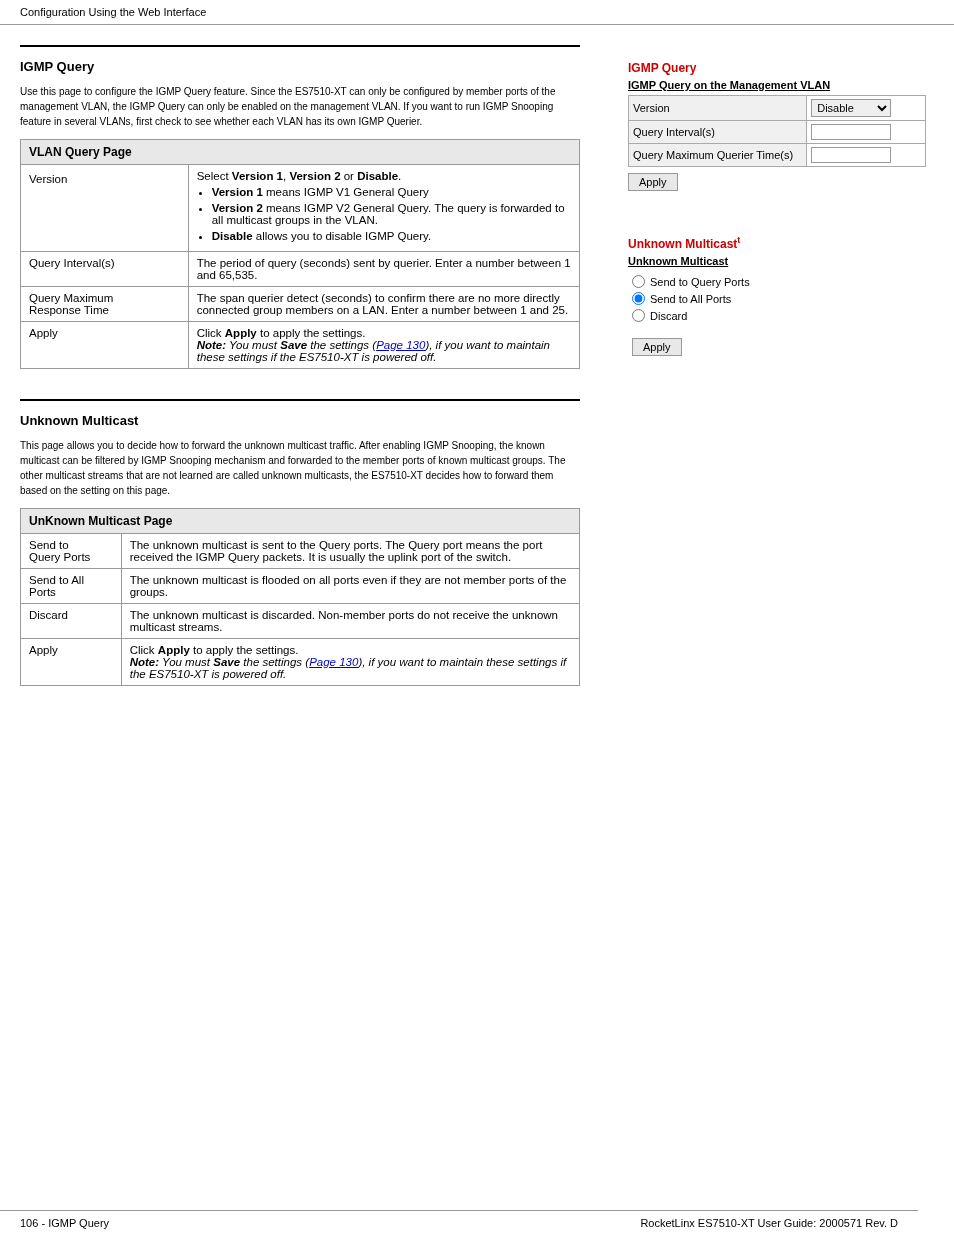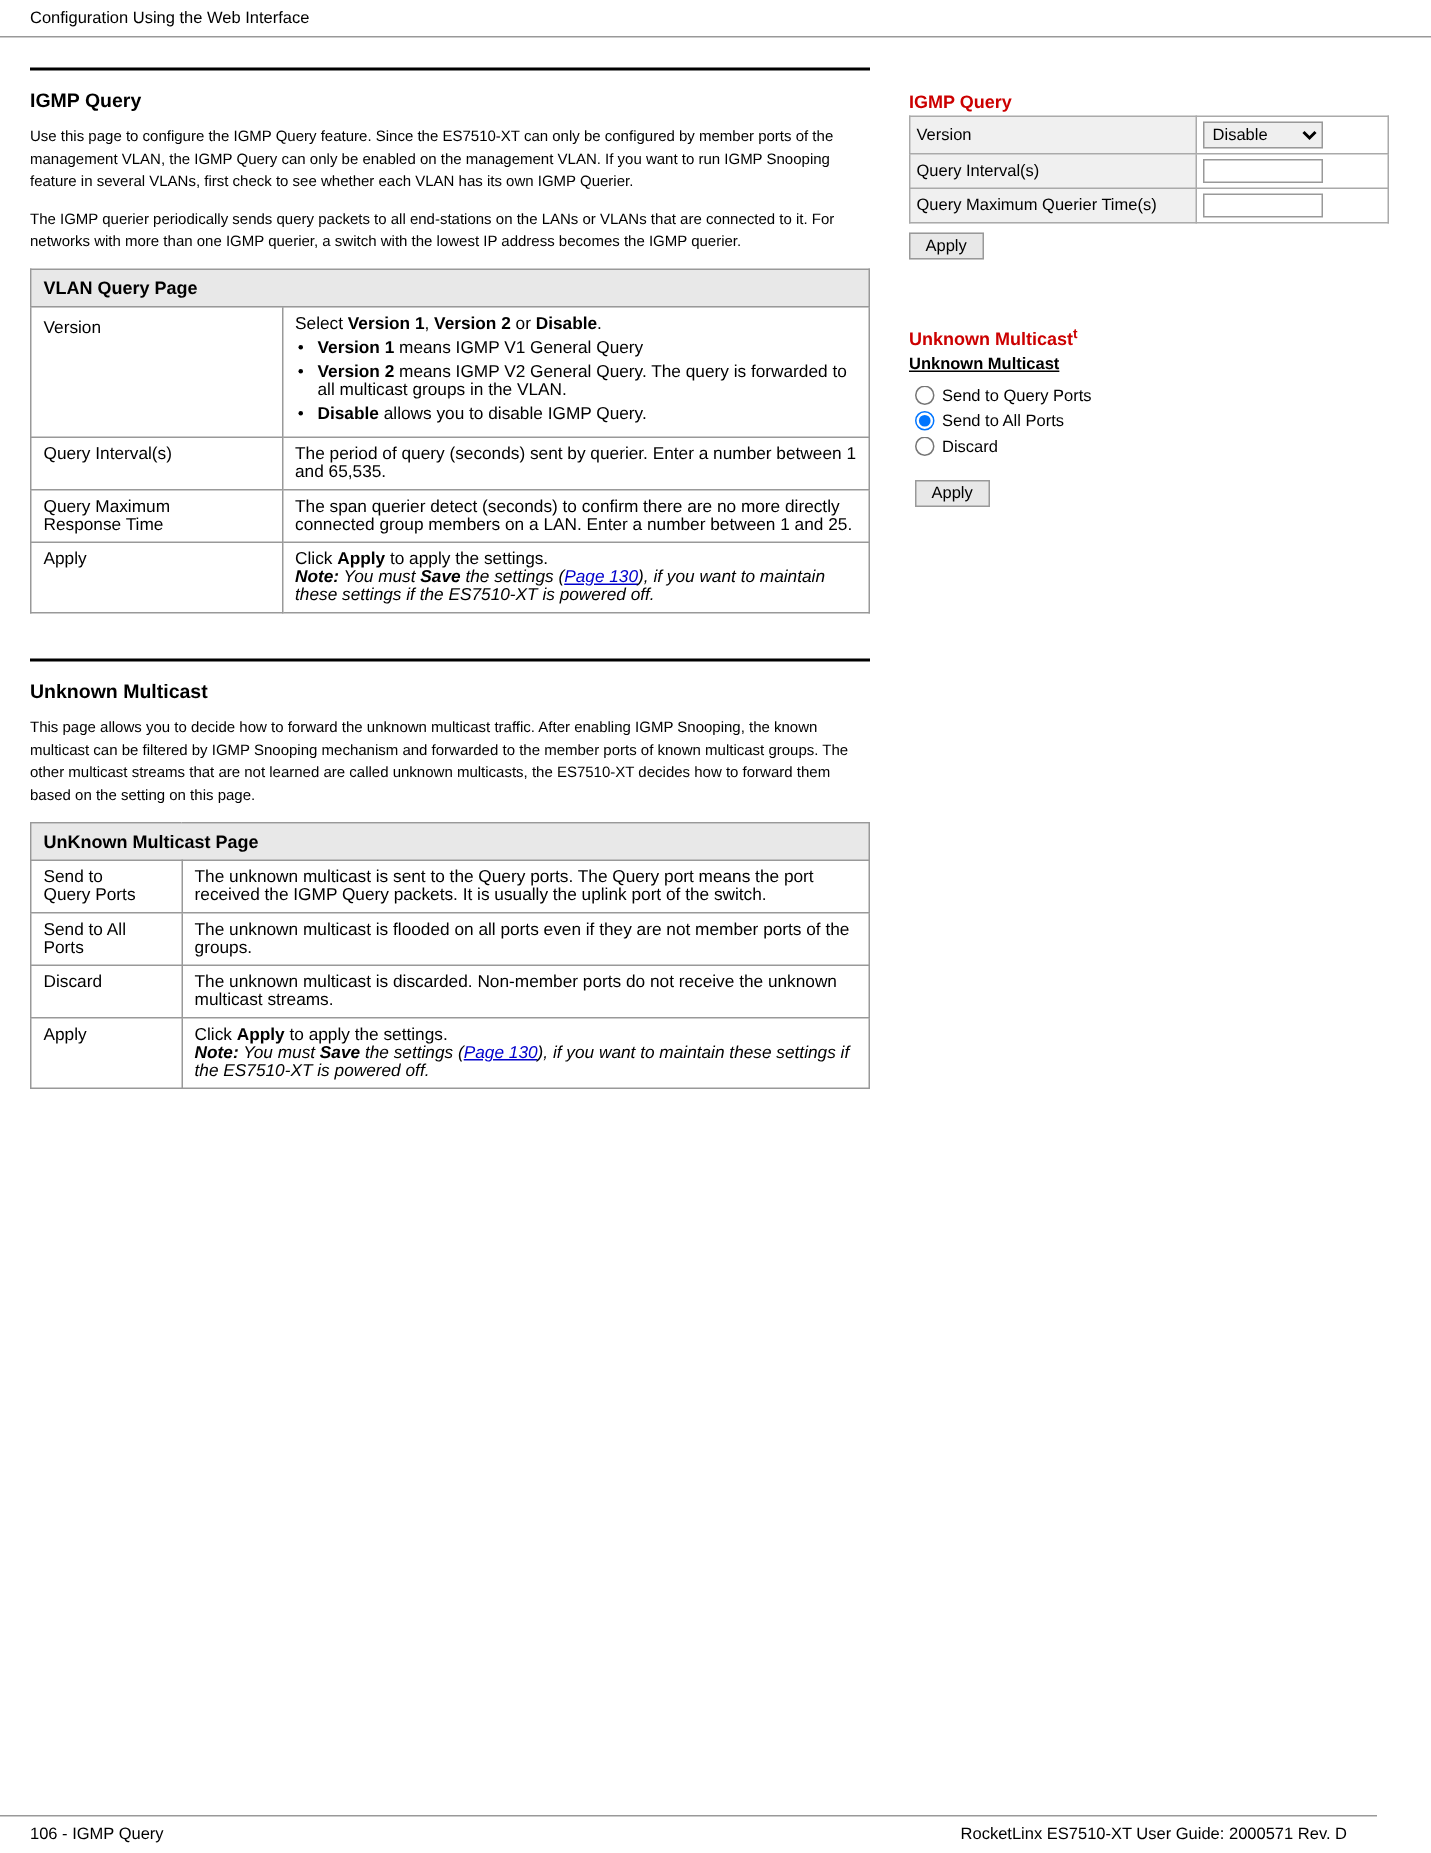--- a/index.html
+++ b/index.html
@@ -31,21 +31,21 @@
       position: fixed;
       bottom: 0;
       width: 918px;
       background: #fff;
     }
 
     
     .main-content {
       display: flex;
       padding: 20px 20px 60px 20px;
-      gap: 18px;
+      gap: 40px;
     }
 
     
     .left-col {
       flex: 0 0 560px;
     }
 
     
     .right-col {
       flex: 1;
@@ -236,21 +236,20 @@
 </div>
 
 <div class="main-content">
 
   <div class="left-col">
 
     <div class="igmp-section">
       <div class="section-divider"></div>
       <div class="section-title">IGMP Query</div>
       <div class="section-text">Use this page to configure the IGMP Query feature. Since the ES7510-XT can only be configured by member ports of the management VLAN, the IGMP Query can only be enabled on the management VLAN. If you want to run IGMP Snooping feature in several VLANs, first check to see whether each VLAN has its own IGMP Querier.</div>
-      <div class="section-text">The IGMP querier periodically sends query packets to all end-stations on the LANs or VLANs that are connected to it. For networks with more than one IGMP querier, a switch with the lowest IP address becomes the IGMP querier.</div>
 
       <table class="desc-table">
         <tbody>
             <tr class="table-header-row">
           <th colspan="2">VLAN Query Page</th>
         </tr>
 
         <tr>
           <td style="width:30%; vertical-align:top; padding-top:8px;">Version</td>
           <td>
@@ -320,20 +319,21 @@
       </tbody>
         </table>
     </div>
 
   </div>
 
   <div class="right-col">
 
     <div class="right-igmp-section">
       <div class="panel-title">IGMP Query</div>
+      <div class="panel-subtitle">IGMP Query on the Management VLAN</div>
 
       <div class="panel-form">
         <table class="form-table">
           <tbody>
               <tr>
             <td class="label-cell">Version</td>
             <td class="value-cell">
               <select class="small-select">
                 <option>Disable</option>
                 <option>Version 1</option>

